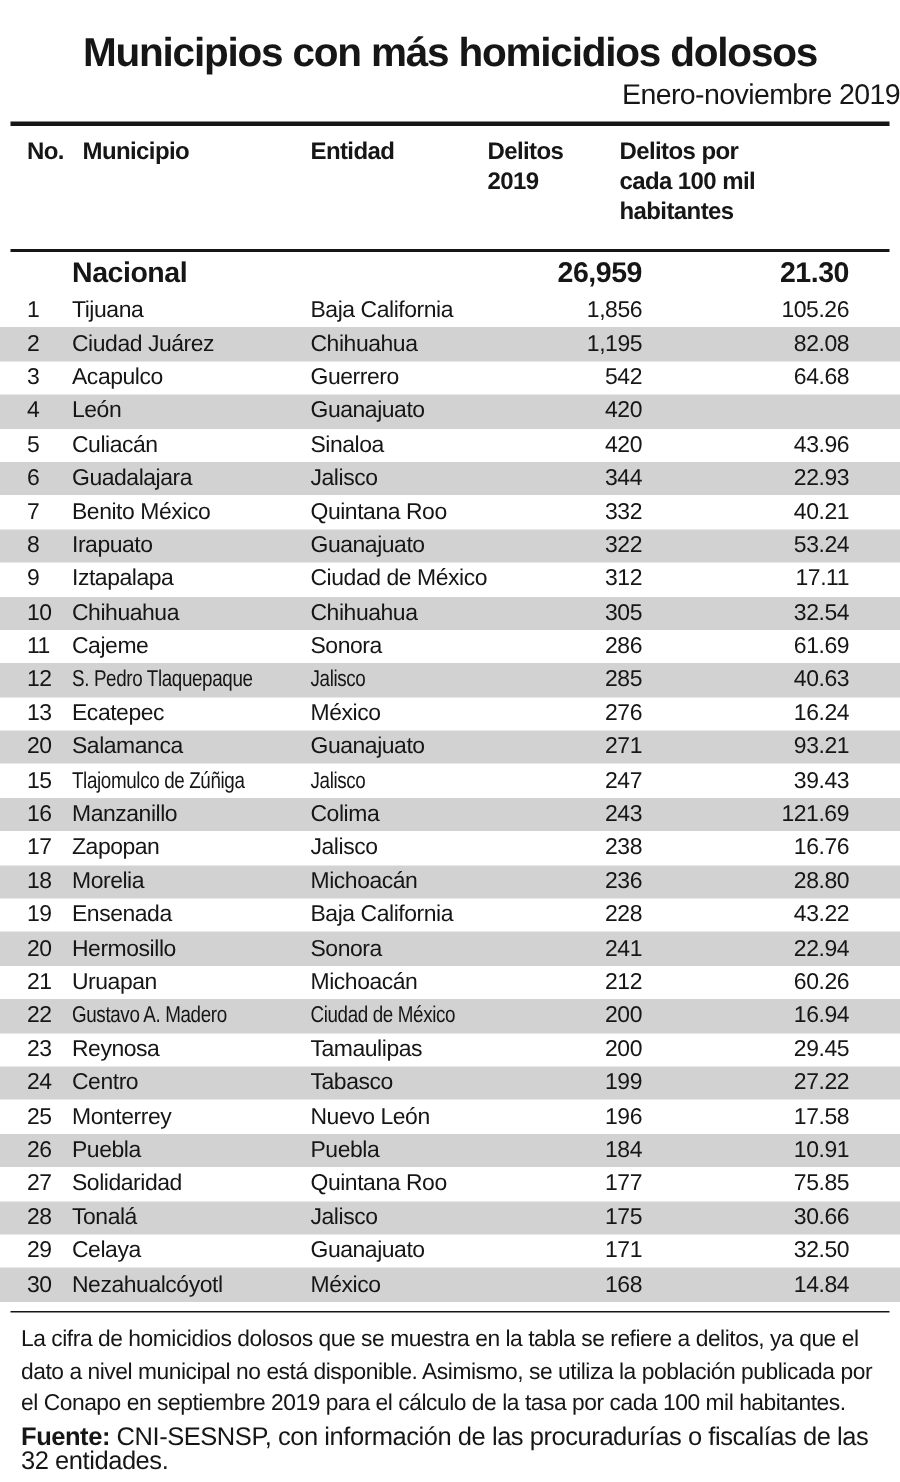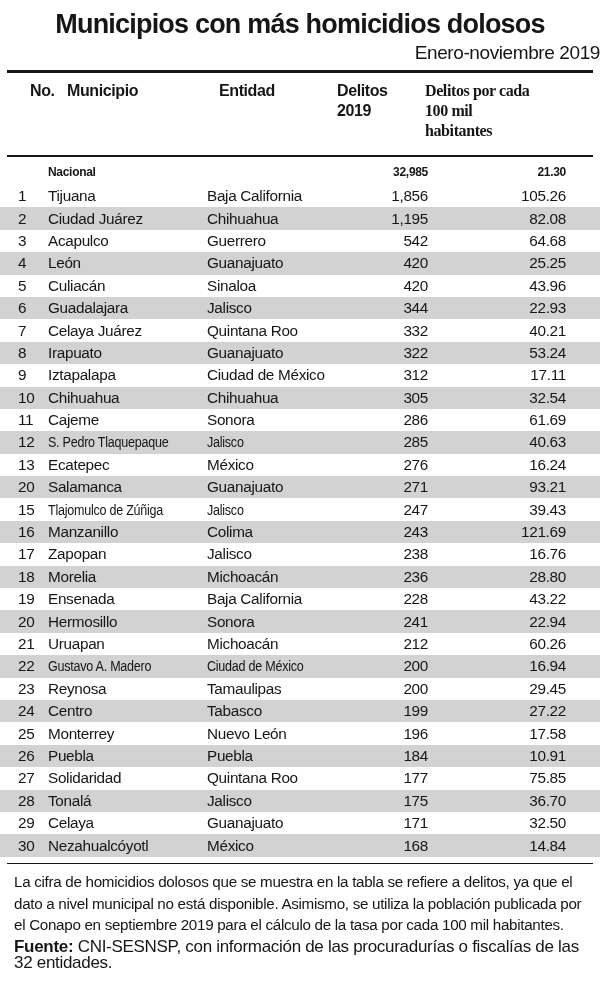--- a/index.html
+++ b/index.html
@@ -7,21 +7,21 @@
     width: 600px; height: 988px;
     background: #ffffff;
     font-family: "Liberation Sans", sans-serif;
     color: #161616;
     -webkit-font-smoothing: antialiased;
   }
   .page { position: relative; width: 600px; height: 988px; overflow: hidden; }
 
   
   .title {
-    margin-top: 9px;
+    margin-top: 20px;
     text-align: center;
     font-size: 27px;
     font-weight: bold;
     letter-spacing: -0.8px;
     line-height: 31px;
   }
   .subtitle {
     text-align: right;
     font-size: 19px;
     letter-spacing: -0.4px;
@@ -33,45 +33,44 @@
   .rule-thin  { height: 1.6px; }
   .rule-top { margin-top: 6px; }
 
   
   .hrow {
     display: grid;
     grid-template-columns: 48px 159px 118px 88px 165px;
     align-items: start;
     height: 74px;
     padding-top: 8px;
-    padding-left: 12px;
   }
   .hcell {
     font-weight: bold;
     font-size: 16px;
     line-height: 20px;
     letter-spacing: -0.4px;
   }
   .h-no { padding-left: 18px; }
   .h-municipio { padding-left: 7px; }
   .h-delitos { max-width: 62px; }
-  .h-rate { max-width: 110px; font-family: Liberation Serif, serif; }
+  .h-rate { max-width: 110px; }
 
   
   .tbody { margin-top: 1px; }
   .trow {
     display: grid;
     grid-template-columns: 48px 159px 118px 103px 138px 34px;
     align-items: center;
     height: 22.4px;
     font-size: 15.3px;
     letter-spacing: -0.3px;
   }
   .trow.striped { background: #d2d2d2; }
-  .trow.national { height: 27px; font-weight: bold; font-size: 12px; }
+  .trow.national { height: 27px; font-weight: bold; font-size: 19px; }
   .c-no { padding-left: 18px; }
   .c-num { text-align: right; }
   .cell { white-space: nowrap; overflow: visible; }
   .condensed .c-municipio .cell,
   .condensed .c-entidad .cell {
     display: inline-block;
     transform: scaleX(0.82);
     transform-origin: left center;
   }
 
@@ -109,21 +108,21 @@
     <div class="hcell h-rate">Delitos por cada 100 mil habitantes</div>
   </div>
 
   <div class="rule rule-thick"></div>
 
   <div class="tbody">
     <div class="trow national">
       <div class="c-no"></div>
       <div class="c-municipio"><span class="cell">Nacional</span></div>
       <div class="c-entidad"></div>
-      <div class="c-num">32,985</div>
+      <div class="c-num">26,959</div>
       <div class="c-num">21.30</div>
       <div></div>
     </div>
     <div id="rows-container">
         <div class="trow">
           <div class="c-no"><span class="cell">1</span></div>
           <div class="c-municipio"><span class="cell">Tijuana</span></div>
           <div class="c-entidad"><span class="cell">Baja California</span></div>
           <div class="c-num"><span class="cell">1,856</span></div>
           <div class="c-num"><span class="cell">105.26</span></div>
@@ -143,42 +142,41 @@
           <div class="c-entidad"><span class="cell">Guerrero</span></div>
           <div class="c-num"><span class="cell">542</span></div>
           <div class="c-num"><span class="cell">64.68</span></div>
           <div></div>
         </div>
         <div class="trow striped">
           <div class="c-no"><span class="cell">4</span></div>
           <div class="c-municipio"><span class="cell">León</span></div>
           <div class="c-entidad"><span class="cell">Guanajuato</span></div>
           <div class="c-num"><span class="cell">420</span></div>
-          <div class="c-num"><span class="cell">25.25</span></div>
           <div></div>
         </div>
         <div class="trow">
           <div class="c-no"><span class="cell">5</span></div>
           <div class="c-municipio"><span class="cell">Culiacán</span></div>
           <div class="c-entidad"><span class="cell">Sinaloa</span></div>
           <div class="c-num"><span class="cell">420</span></div>
           <div class="c-num"><span class="cell">43.96</span></div>
           <div></div>
         </div>
         <div class="trow striped">
           <div class="c-no"><span class="cell">6</span></div>
           <div class="c-municipio"><span class="cell">Guadalajara</span></div>
           <div class="c-entidad"><span class="cell">Jalisco</span></div>
           <div class="c-num"><span class="cell">344</span></div>
           <div class="c-num"><span class="cell">22.93</span></div>
           <div></div>
         </div>
         <div class="trow">
           <div class="c-no"><span class="cell">7</span></div>
-          <div class="c-municipio"><span class="cell">Celaya Juárez</span></div>
+          <div class="c-municipio"><span class="cell">Benito México</span></div>
           <div class="c-entidad"><span class="cell">Quintana Roo</span></div>
           <div class="c-num"><span class="cell">332</span></div>
           <div class="c-num"><span class="cell">40.21</span></div>
           <div></div>
         </div>
         <div class="trow striped">
           <div class="c-no"><span class="cell">8</span></div>
           <div class="c-municipio"><span class="cell">Irapuato</span></div>
           <div class="c-entidad"><span class="cell">Guanajuato</span></div>
           <div class="c-num"><span class="cell">322</span></div>
@@ -335,21 +333,21 @@
           <div class="c-entidad"><span class="cell">Quintana Roo</span></div>
           <div class="c-num"><span class="cell">177</span></div>
           <div class="c-num"><span class="cell">75.85</span></div>
           <div></div>
         </div>
         <div class="trow striped">
           <div class="c-no"><span class="cell">28</span></div>
           <div class="c-municipio"><span class="cell">Tonalá</span></div>
           <div class="c-entidad"><span class="cell">Jalisco</span></div>
           <div class="c-num"><span class="cell">175</span></div>
-          <div class="c-num"><span class="cell">36.70</span></div>
+          <div class="c-num"><span class="cell">30.66</span></div>
           <div></div>
         </div>
         <div class="trow">
           <div class="c-no"><span class="cell">29</span></div>
           <div class="c-municipio"><span class="cell">Celaya</span></div>
           <div class="c-entidad"><span class="cell">Guanajuato</span></div>
           <div class="c-num"><span class="cell">171</span></div>
           <div class="c-num"><span class="cell">32.50</span></div>
           <div></div>
         </div>

